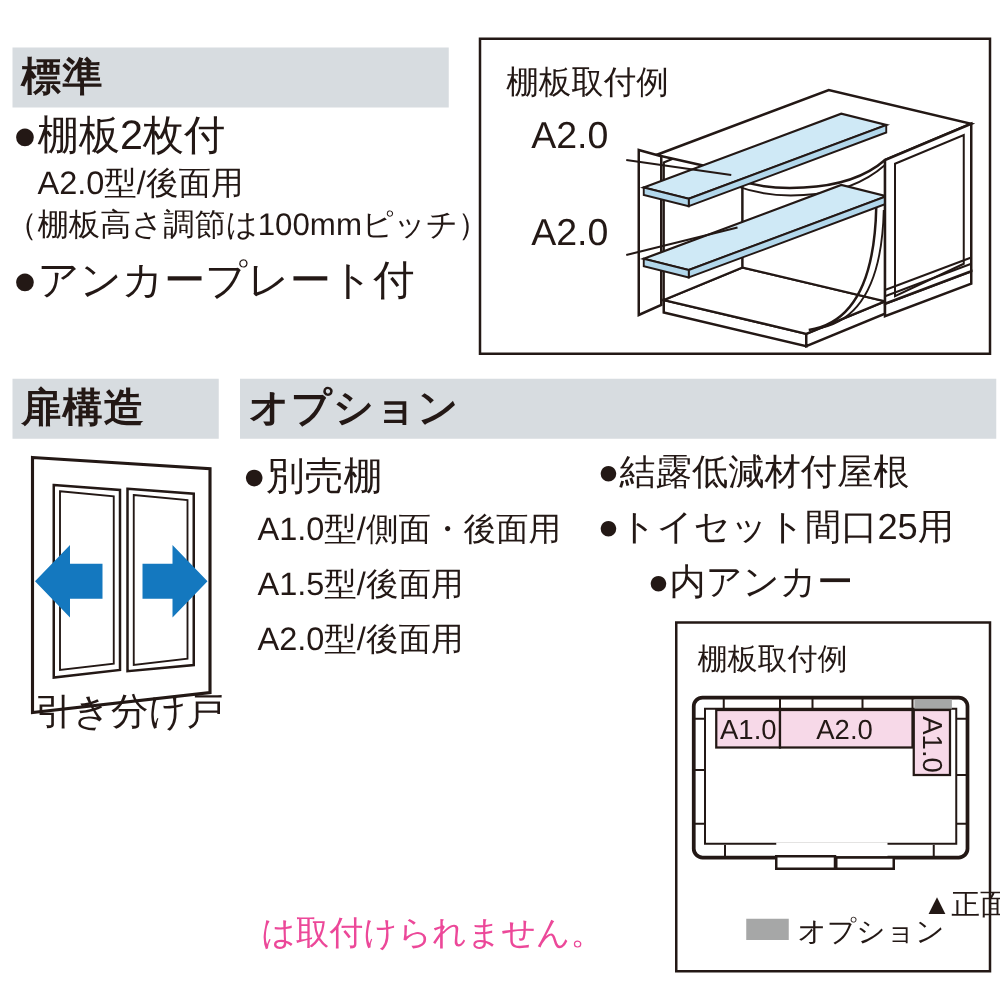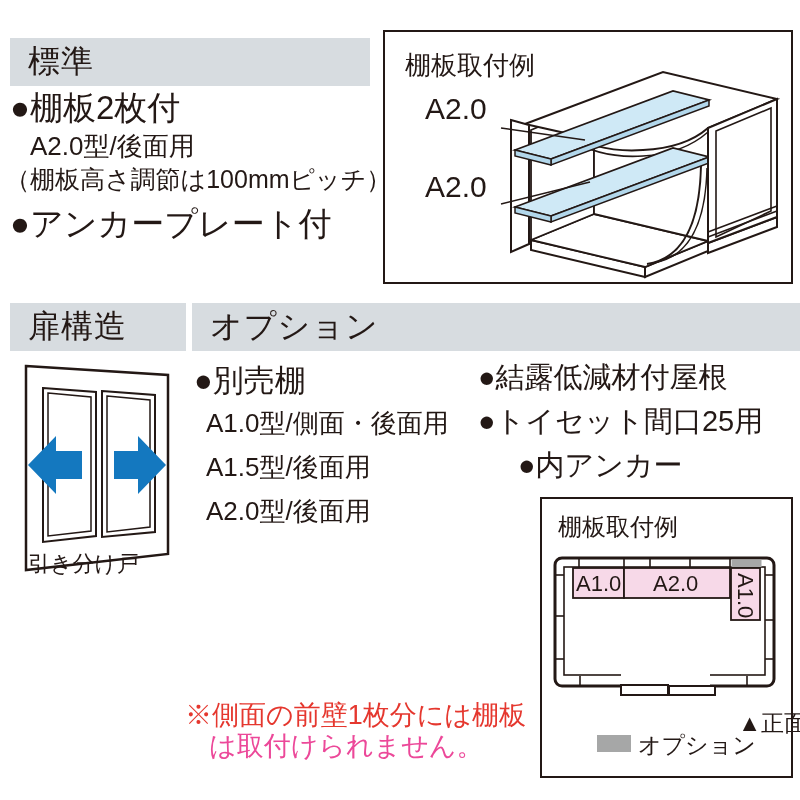--- a/index.html
+++ b/index.html
@@ -1,27 +1,27 @@
 <!DOCTYPE html>
 <html><head>
 <meta charset="utf-8">
 <style>
   html,body{margin:0;padding:0;background:#fff;}
   .page{position:relative;width:800px;height:800px;background:#fff;overflow:hidden;
         font-family:"Liberation Sans",sans-serif;color:#231815;}
   .abs{position:absolute;white-space:nowrap;}
-  .hdr{background:#d7dce0;display:flex;align-items:center;padding-left:18px;
-       font-size:32px;font-weight:400;letter-spacing:1px;}
+  .hdr{background:#d7dce0;display:flex;align-items:center;padding-left:7px;
+       font-size:32px;font-weight:700;letter-spacing:1px;}
   .big{font-size:33px;font-weight:500;}
   .mid{font-size:26px;}
   .opt{font-size:29px;font-weight:500;}
   .box{position:absolute;border:2px solid #231815;background:#fff;}
   .boxtitle{font-size:26px;}
   .isolabel{font-size:30px;}
-  .caption{font-size:22px;}
+  .caption{font-size:30px;}
   .rednote{font-size:27px;font-weight:500;line-height:31px;}
   svg{position:absolute;left:0;top:0;}
   svg text{font-family:"Liberation Sans",sans-serif;fill:#231815;}
   .swatch{position:absolute;background:#a6a7a7;}
 </style>
 </head>
 <body>
 
 <div class="page">
 
@@ -134,16 +134,15 @@
       <text x="34" y="92" font-size="22">A1.0</text>
       <text x="111" y="92" font-size="22">A2.0</text>
       <text transform="translate(196,74) rotate(90)" font-size="22">A1.0</text>
     </svg>
     <div class="abs" style="left:16px;top:12px;font-size:24px;">棚板取付例</div>
     <div class="abs" style="left:0;width:249px;top:209px;font-size:23px;text-align:right;padding-left:16px;">▲正面</div>
     <div class="swatch" style="left:55px;top:236px;width:34px;height:17px;"></div>
     <div class="abs" style="left:96px;top:231px;font-size:23px;">オプション</div>
   </div>
 
-  <div class="abs rednote" style="left:185px;top:700px;color:#e5372e;">※側面の前壁1枚分には棚板</div>
   <div class="abs rednote" style="left:209px;top:731px;color:#ec4899;">は取付けられません。</div>
 
 </div>
 
 </body></html>

